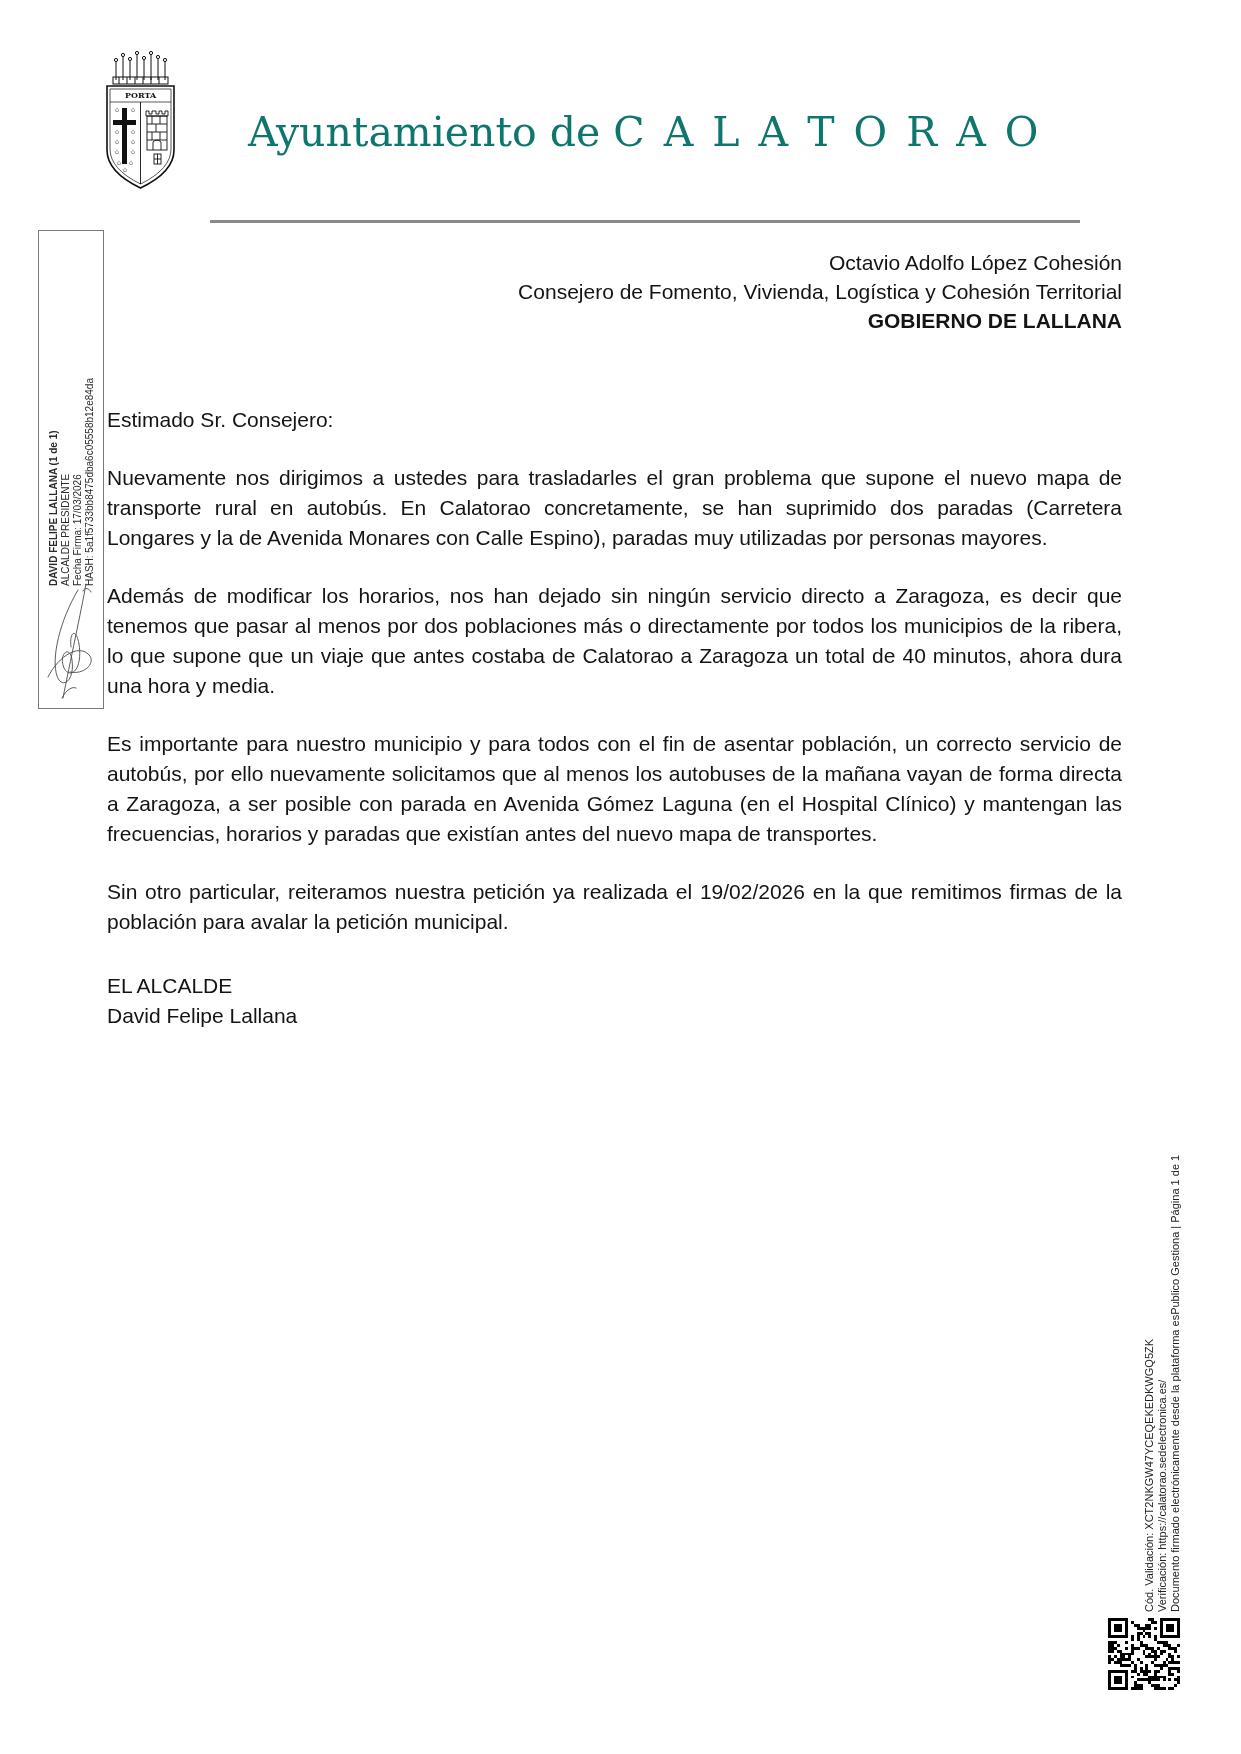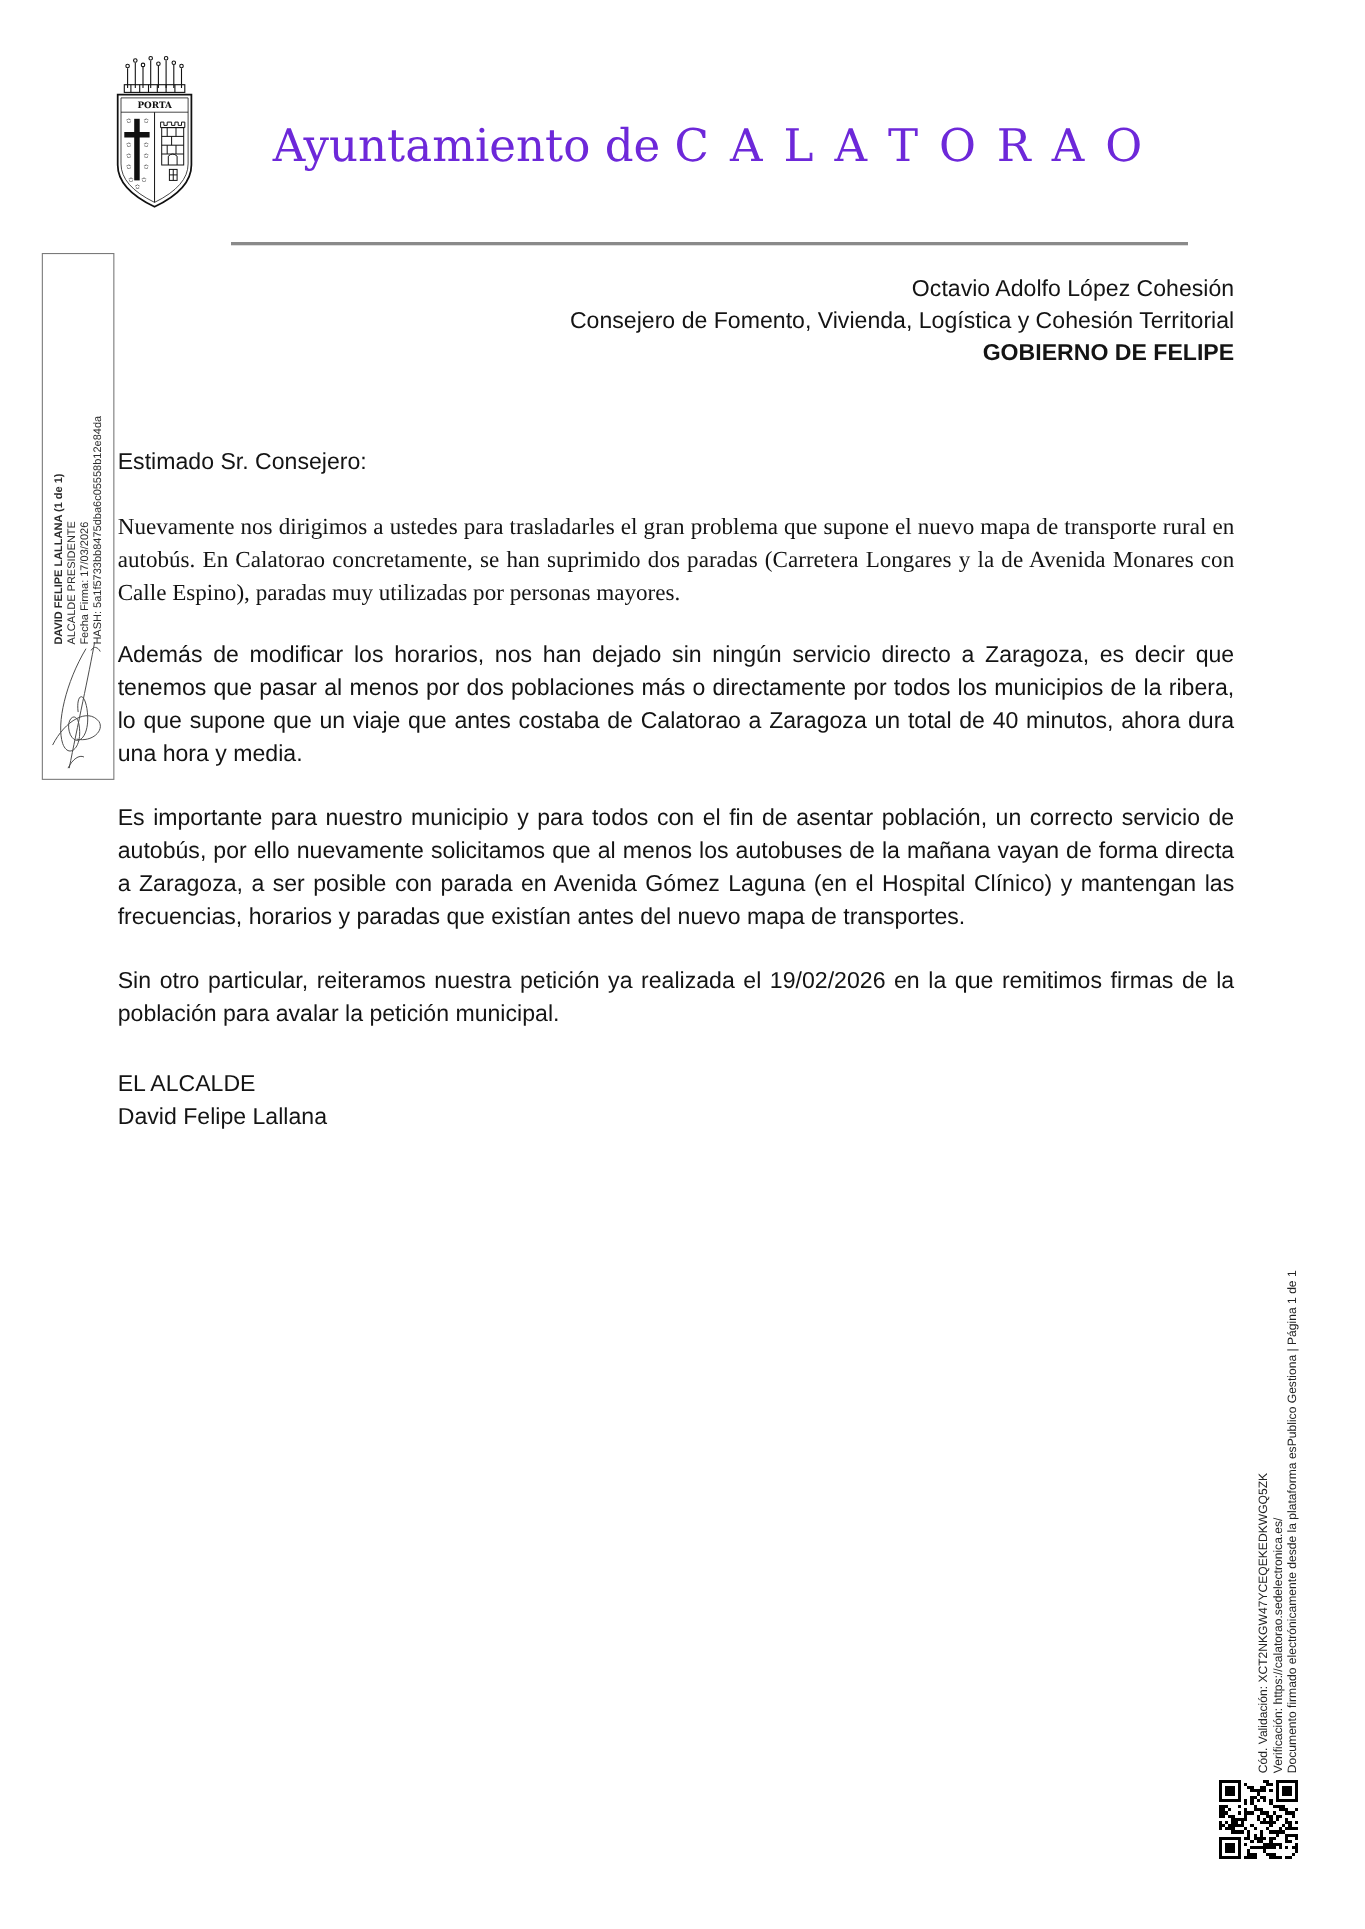--- a/index.html
+++ b/index.html
@@ -9,31 +9,31 @@
     background:#ffffff;
     overflow:hidden;
     font-family:"Liberation Sans",sans-serif;
     color:#141414;
   }
   
   .coat{position:absolute;left:94px;top:50px;width:94px;height:148px;}
   .title{
     position:absolute;left:248px;top:108px;
     font-family:"DejaVu Serif","Liberation Serif",serif;
-    font-size:41px;color:#6d28d9;white-space:nowrap;
+    font-size:41px;color:#0f766e;white-space:nowrap;
   }
   .title .city{letter-spacing:3px;}
   .rule{position:absolute;left:210px;top:220px;width:870px;height:3px;background:#8a8a8a;}
   
   .letter{position:absolute;left:107px;top:248px;width:1015px;font-size:21px;line-height:30px;}
   .recipient{text-align:right;line-height:29px;}
   .recipient .org{font-weight:bold;}
   .salutation{margin:70px 0 0 0;}
   .letter p.para{margin:28px 0 0 0;text-align:justify;}
-  .letter p.first{font-family:Liberation Serif, serif;}
+  .letter p.first{}
   .closing{margin:28px 0 0 0;}
   .sigblock{margin:34px 0 0 0;text-align:left;padding-right:70px;line-height:30px;}
   
   .stamp-box{position:absolute;left:38px;top:230px;width:64px;height:477px;border:1px solid #7a7a7a;background:#fff;}
   .stamp-left{
     position:absolute;left:48px;top:586px;width:228px;
     transform:rotate(-90deg);transform-origin:0 0;
     font-size:10px;line-height:12px;color:#2a2a2a;white-space:nowrap;
   }
   .stamp-left .signer{font-weight:bold;}
@@ -105,21 +105,21 @@
   </svg>
 
   <div class="title"><span>Ayuntamiento de</span>&nbsp;<span class="city">C A L A T O R A O</span></div>
 
   <div class="rule"></div>
 
   <div class="letter">
     <div class="recipient">
       <div>Octavio Adolfo López Cohesión</div>
       <div>Consejero de Fomento, Vivienda, Logística y Cohesión Territorial</div>
-      <div class="org">GOBIERNO DE FELIPE</div>
+      <div class="org">GOBIERNO DE LALLANA</div>
     </div>
 
     <p class="salutation">Estimado Sr. Consejero:</p>
 
     <p class="para first">Nuevamente nos dirigimos a ustedes para trasladarles el gran problema que supone el nuevo mapa de transporte rural en autobús. En Calatorao concretamente, se han suprimido dos paradas (Carretera Longares y la de Avenida Monares con Calle Espino), paradas muy utilizadas por personas mayores.</p>
     <p class="para">Además de modificar los horarios, nos han dejado sin ningún servicio directo a Zaragoza, es decir que tenemos que pasar al menos por dos poblaciones más o directamente por todos los municipios de la ribera, lo que supone que un viaje que antes costaba de Calatorao a Zaragoza un total de 40 minutos, ahora dura una hora y media.</p>
     <p class="para">Es importante para nuestro municipio y para todos con el fin de asentar población, un correcto servicio de autobús, por ello nuevamente solicitamos que al menos los autobuses de la mañana vayan de forma directa a Zaragoza, a ser posible con parada en Avenida Gómez Laguna (en el Hospital Clínico) y mantengan las frecuencias, horarios y paradas que existían antes del nuevo mapa de transportes.</p>
     <p class="para">Sin otro particular, reiteramos nuestra petición ya realizada el 19/02/2026 en la que remitimos firmas de la población para avalar la petición municipal.</p>
 
 

